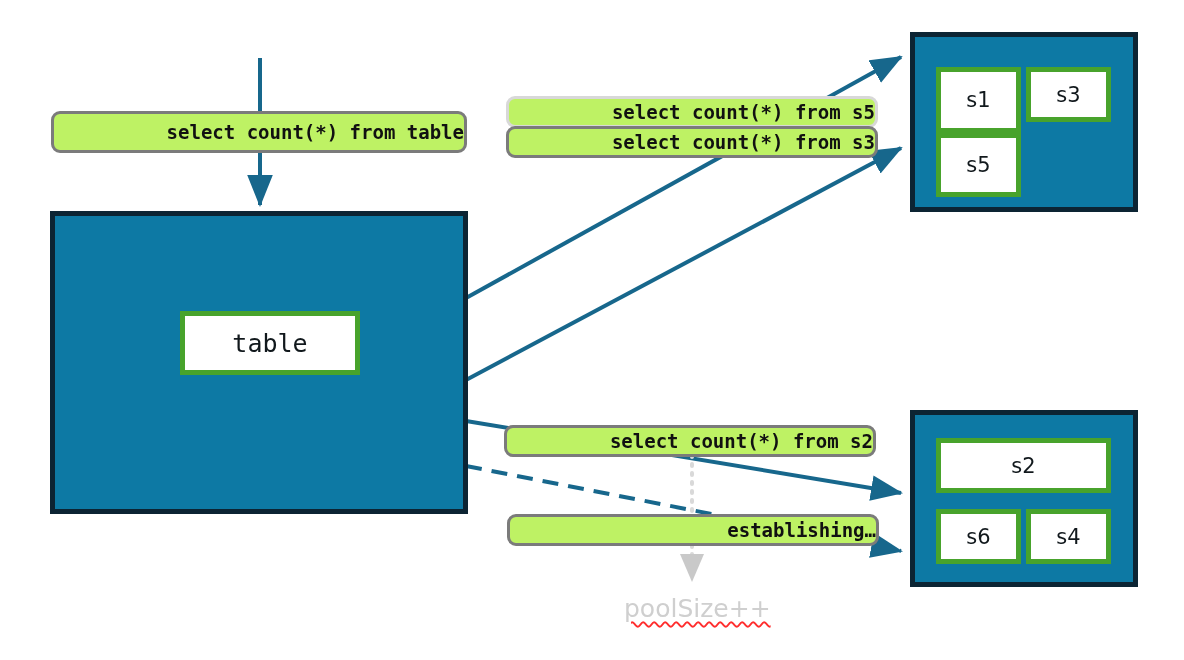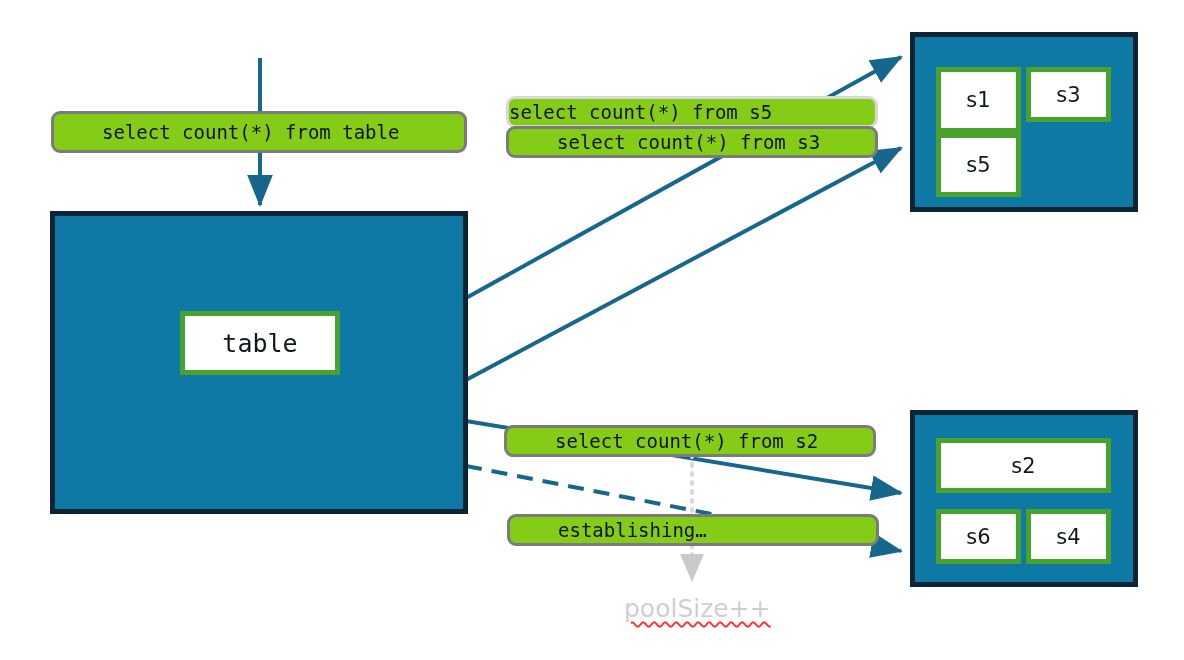--- a/index.html
+++ b/index.html
@@ -50,31 +50,32 @@
     letter-spacing: 0px;
   }
   .node-box.mono {
     font-family: "DejaVu Sans Mono", "Liberation Mono", monospace;
     font-size: 25px;
   }
 
   
   .query-label {
     position: absolute;
-    background: #84cc16;
+    background: #bef264;
     border: 3px solid #7b7b7b;
     border-radius: 9px;
     box-sizing: border-box;
     display: flex;
     align-items: center;
-    justify-content: flex-start;
+    justify-content: flex-end;
     color: #111111;
     font-family: "DejaVu Sans Mono", "Liberation Mono", monospace;
     font-size: 19px;
     white-space: nowrap;
+    font-weight: bold;
   }
   .query-label.behind {
     border-color: #d8d8d8;
     z-index: 1;
   }
   .query-label.front {
     z-index: 3;
     padding-left: 48px;
   }
 
@@ -113,21 +114,21 @@
 
     <line x1="466" y1="421" x2="901" y2="493" stroke="#17678c" stroke-width="4" marker-end="url(#arrowhead)"></line>
 
     <line x1="466" y1="466" x2="901" y2="551" stroke="#17678c" stroke-width="4" stroke-dasharray="16 10" marker-end="url(#arrowhead)"></line>
 
     <line x1="692" y1="455" x2="692" y2="580" stroke="#d9d9d9" stroke-width="4" stroke-dasharray="2 7" stroke-linecap="round" marker-end="url(#arrowhead-grey)"></line>
   </svg>
 
   <div class="group-box" style="left:50px; top:211px; width:418px; height:303px;"></div>
 
-  <div class="node-box mono" style="left:180px; top:311px; width:160px; height:64px;">
+  <div class="node-box mono" style="left:180px; top:311px; width:180px; height:64px;">
     <span>table</span>
   </div>
 
   <div class="group-box" style="left:910px; top:32px; width:228px; height:180px;"></div>
 
   <div class="node-box" style="left:936px; top:67px; width:85px; height:66px;">
     <span>s1</span>
   </div>
   <div class="node-box" style="left:1026px; top:67px; width:85px; height:55px;">
     <span>s3</span>

